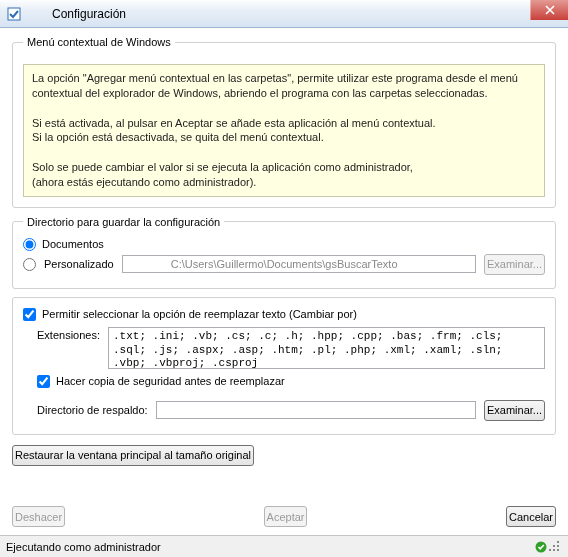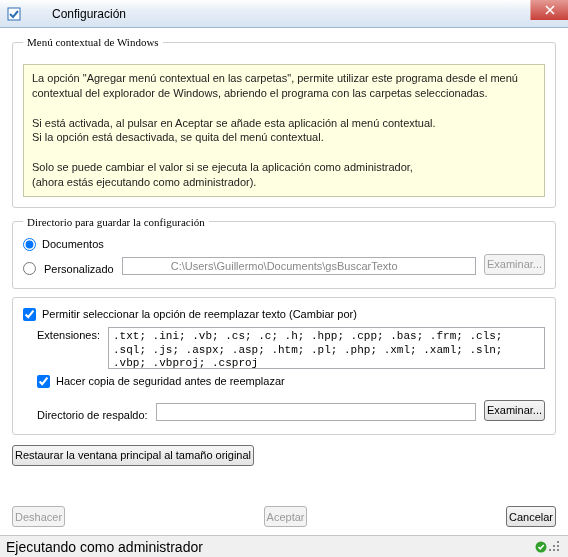--- a/index.html
+++ b/index.html
@@ -47,36 +47,36 @@
     flex: 1;
     padding: 8px 12px 6px 12px;
     overflow: hidden;
   }
   fieldset {
     border: 1px solid #d0d0d0;
     border-radius: 3px;
     margin: 0 0 8px 0;
     padding: 8px 10px 10px 10px;
   }
-  legend { font-size: 11px; color: #000; padding: 0 4px; font-family: Liberation Serif, serif; }
+  legend { font-size: 11px; color: #000; padding: 0 4px; }
   .chkrow { display: flex; align-items: center; gap: 6px; margin: 2px 0; }
   input[type="checkbox"], input[type="radio"] {
     margin: 0;
     width: 13px; height: 13px;
   }
   .infobox {
     border: 1px solid #c8c8a8;
     background: #ffffe1;
     padding: 6px 8px;
     font-size: 11px;
     line-height: 1.35;
     margin-top: 8px;
     color: #222;
   }
-  .row { display: flex; align-items: flex-end; gap: 8px; margin: 3px 0; }
+  .row { display: flex; align-items: center; gap: 8px; margin: 3px 0; }
   .textinput, .textarea {
     font-family: inherit;
     font-size: 11px;
     padding: 2px 4px;
     border: 1px solid #abadb3;
     background: #fff;
   }
   .textinput:disabled { color: #888; background: #fff; }
   .textarea {
     font-family: "Courier New", monospace;
@@ -110,21 +110,21 @@
     padding: 6px 12px 8px 12px;
     margin-top: auto;
   }
   .statusbar {
     height: 22px;
     border-top: 1px solid #c5c5c5;
     background: #f0f0f0;
     display: flex;
     align-items: center;
     padding: 4px 6px;
-    font-size: 14px;
+    font-size: 11px;
   }
   .statusbar .grip {
     margin-left: auto;
     width: 14px; height: 14px;
     background:
       radial-gradient(circle at 10px 10px, #888 1px, transparent 1px),
       radial-gradient(circle at 6px 10px, #888 1px, transparent 1px),
       radial-gradient(circle at 10px 6px, #888 1px, transparent 1px),
       radial-gradient(circle at 2px 10px, #888 1px, transparent 1px),
       radial-gradient(circle at 6px 6px, #888 1px, transparent 1px),

